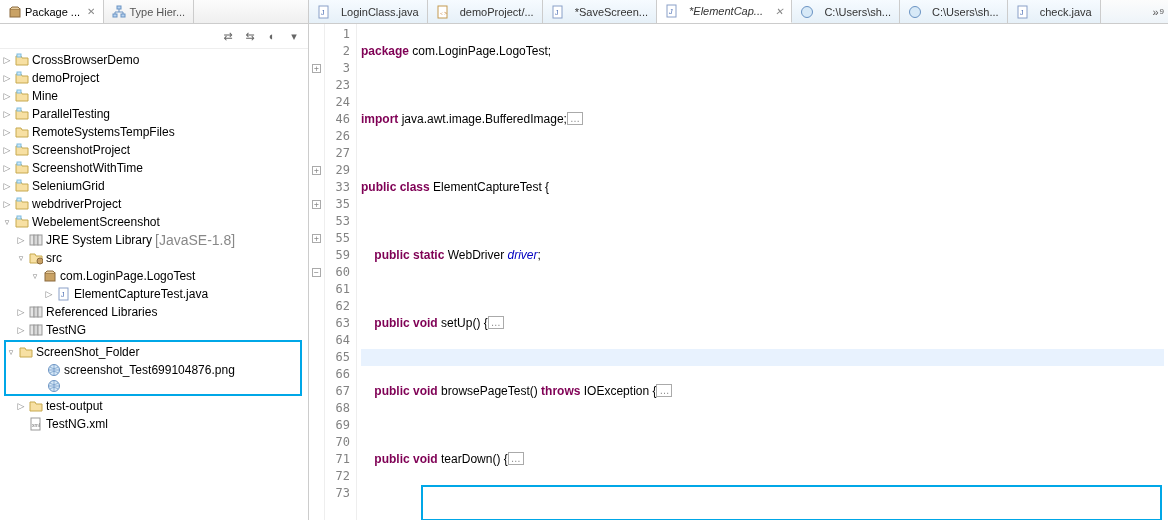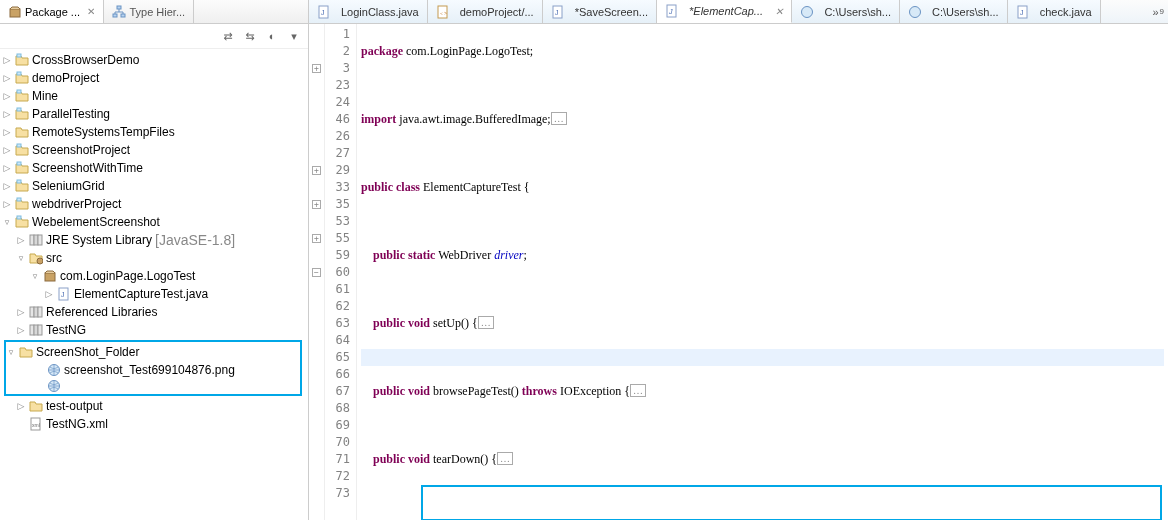--- a/index.html
+++ b/index.html
@@ -135,21 +135,21 @@
       line-height: 17px;
       padding-top: 2px;
     }
     .gutter-nums .num { height: 17px; }
     .gutter-fold { font-family: Consolas, monospace; font-size:10px; color:#888; line-height:17px; padding-top:2px;}
     .gutter-fold .fold { height:17px; display:flex; align-items:center; justify-content:center;}
     .fold-plus { display:inline-block; width:9px; height:9px; border:1px solid #aaa; font-size:8px; line-height:7px; text-align:center; color:#888;}
 
     .code {
       flex: 1;
-      font-family: Liberation Serif, serif;
+      font-family: Liberation Sans, sans-serif;
       font-size: 12px;
       line-height: 17px;
       padding: 2px 4px;
       white-space: pre;
       overflow: hidden;
       position: relative;
     }
     .code .line { height: 17px; }
     .code .cursor-line { background: #e8f2fe; }
 

